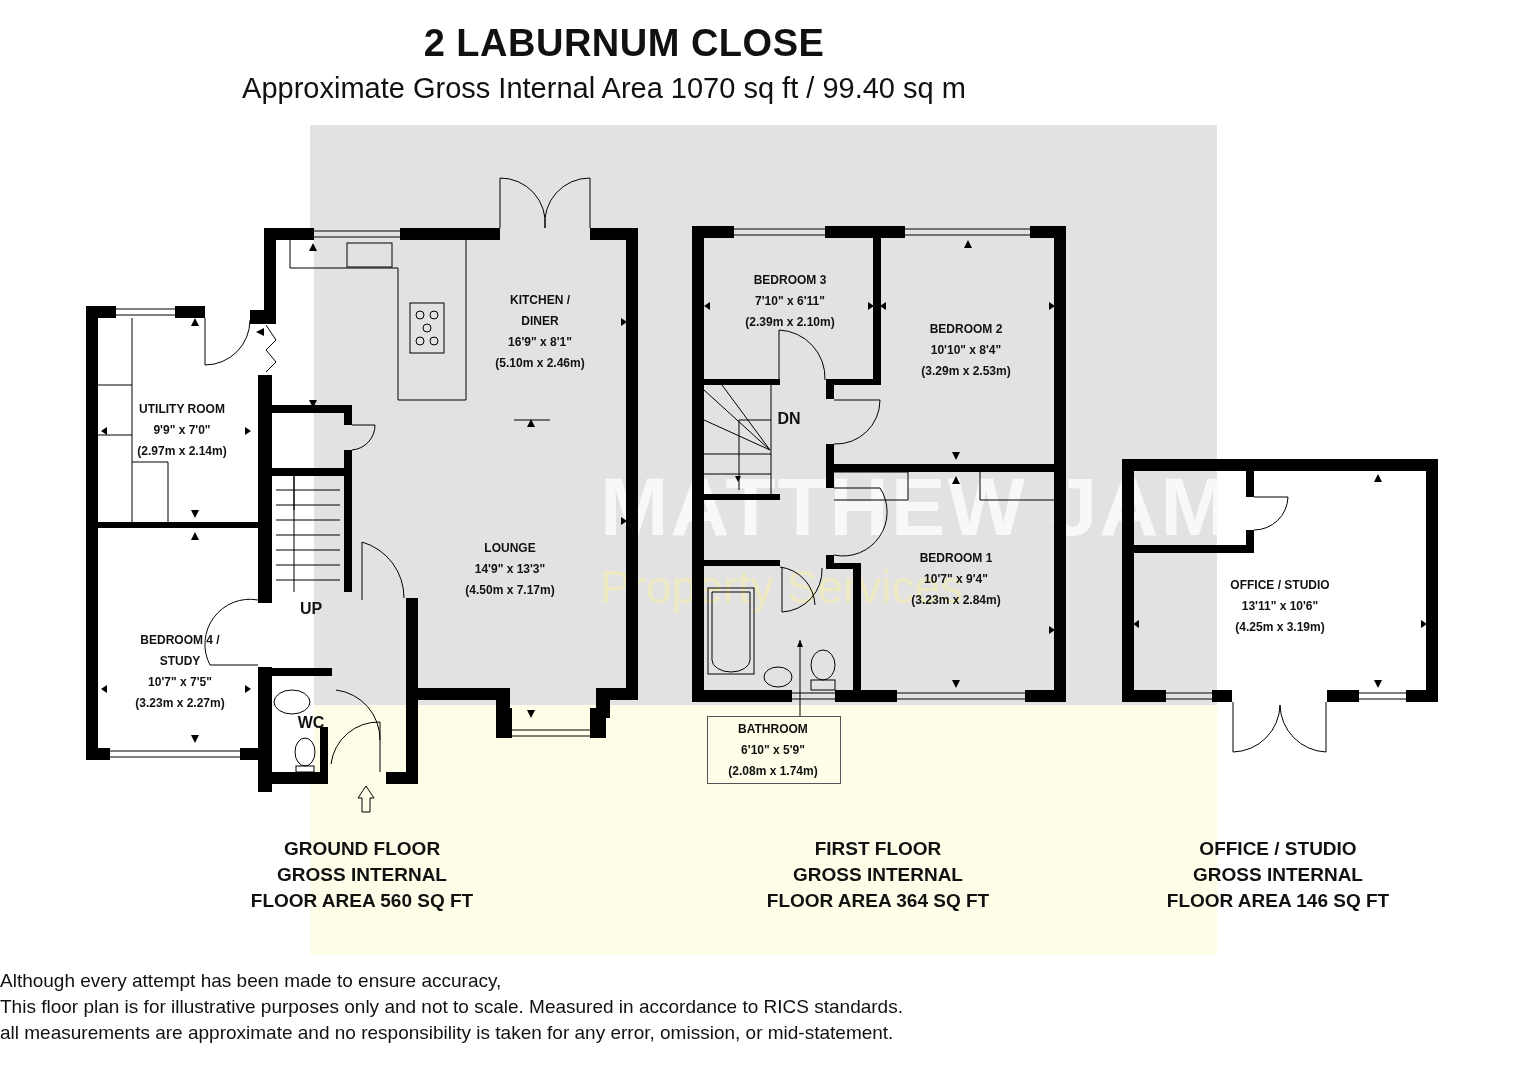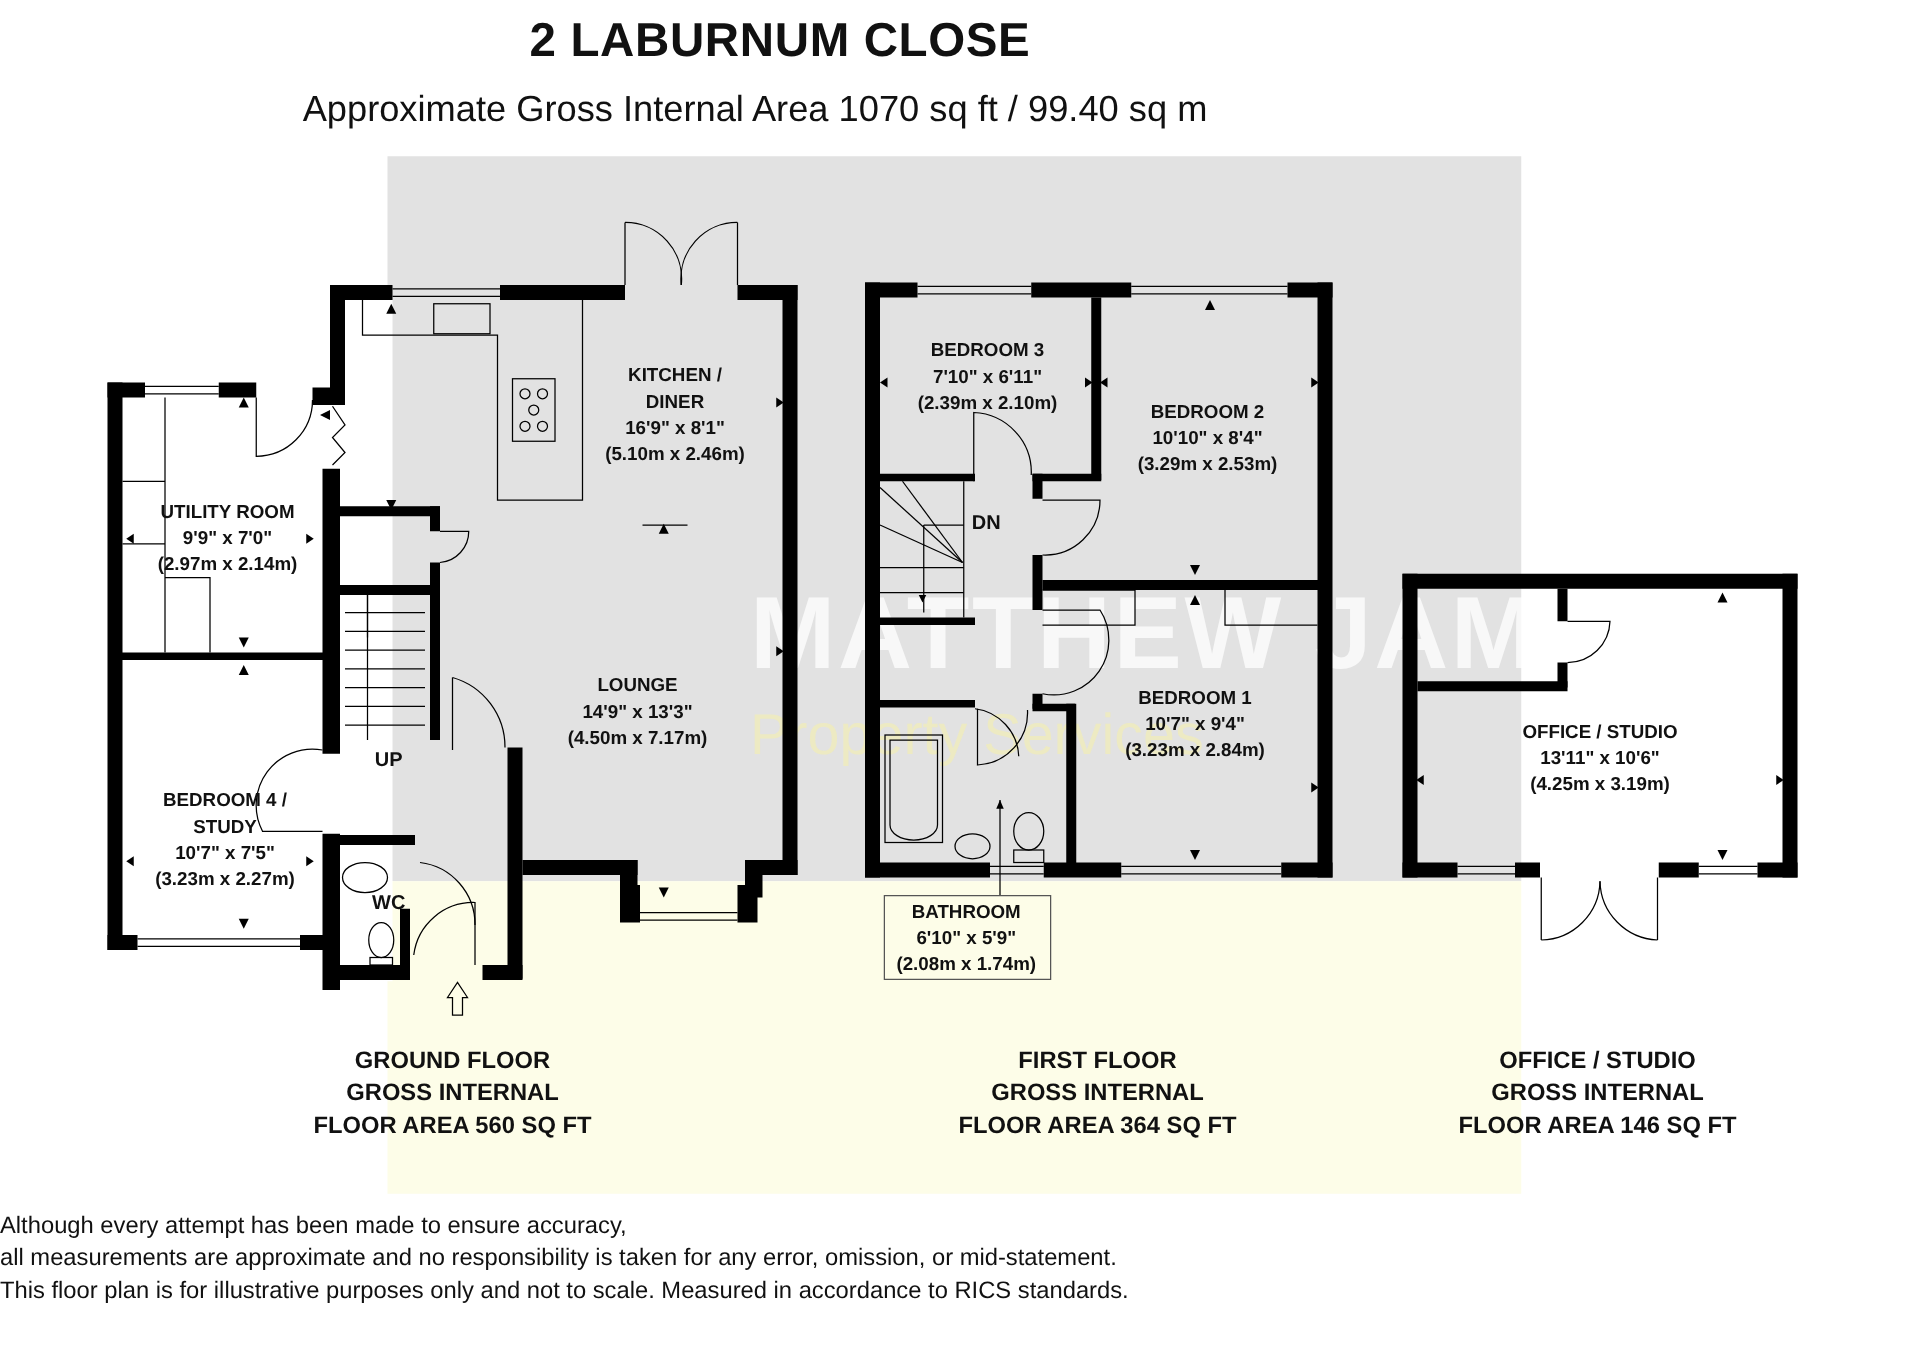--- a/index.html
+++ b/index.html
@@ -1,22 +1,22 @@
 <!DOCTYPE html>
 <html><head>
 <meta charset="utf-8">
 <style>
   html,body{margin:0;padding:0;background:#ffffff;}
   body{width:1526px;height:1080px;position:relative;overflow:hidden;font-family:"Liberation Sans",sans-serif;color:#111;}
-  .title{position:absolute;left:0;width:1248px;top:12px;text-align:center;font-weight:bold;font-size:38px;letter-spacing:0.5px;}
+  .title{position:absolute;left:0;width:1248px;top:22px;text-align:center;font-weight:bold;font-size:38px;letter-spacing:0.5px;}
   .subtitle{position:absolute;left:0;width:1208px;top:72px;text-align:center;font-size:29px;}
   .bg-grey{position:absolute;left:310px;top:125px;width:907px;height:580px;background:#e2e2e2;}
   .bg-yellow{position:absolute;left:310px;top:705px;width:907px;height:250px;background:#fdfde8;}
   svg.plan{position:absolute;left:0;top:0;}
-  .room-label{position:absolute;text-align:center;font-weight:bold;font-size:15px;line-height:21px;white-space:nowrap;transform:translateX(-50%);}
+  .room-label{position:absolute;text-align:center;font-weight:bold;font-size:12px;line-height:21px;white-space:nowrap;transform:translateX(-50%);}
   .floor-label{position:absolute;text-align:center;font-weight:bold;font-size:19px;line-height:26px;transform:translateX(-50%);white-space:nowrap;}
   .disclaimer{position:absolute;left:0;width:1526px;top:968px;text-align:left;font-size:19px;line-height:26px;}
   .watermark1{position:absolute;left:600px;top:460px;font-size:82px;font-weight:bold;color:rgba(255,255,255,0.75);letter-spacing:2px;white-space:nowrap;}
   .watermark2{position:absolute;left:600px;top:560px;font-size:46px;color:rgba(245,240,170,0.55);white-space:nowrap;text-align:right;}
   .bath-box{position:absolute;left:707px;top:716px;width:132px;height:66px;border:1px solid #555;background:#fdfde8;}
 </style>
 </head>
 <body>
 
 <div class="title">2 LABURNUM CLOSE</div>
@@ -313,15 +313,15 @@
   <div>FLOOR AREA 364 SQ FT</div>
 </div>
 <div class="floor-label" style="left:1278px;top:836px;">
   <div>OFFICE / STUDIO</div>
   <div>GROSS INTERNAL</div>
   <div>FLOOR AREA 146 SQ FT</div>
 </div>
 
 <div class="disclaimer">
   <div>Although every attempt has been made to ensure accuracy,</div>
+  <div>This floor plan is for illustrative purposes only and not to scale. Measured in accordance to RICS standards.</div>
   <div>all measurements are approximate and no responsibility is taken for any error, omission, or mid-statement.</div>
-  <div>This floor plan is for illustrative purposes only and not to scale. Measured in accordance to RICS standards.</div>
 </div>
 
 </body></html>

